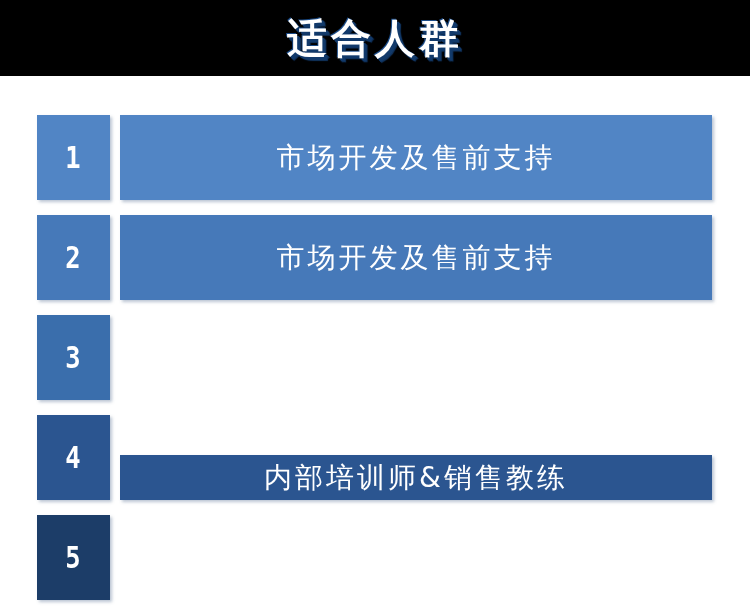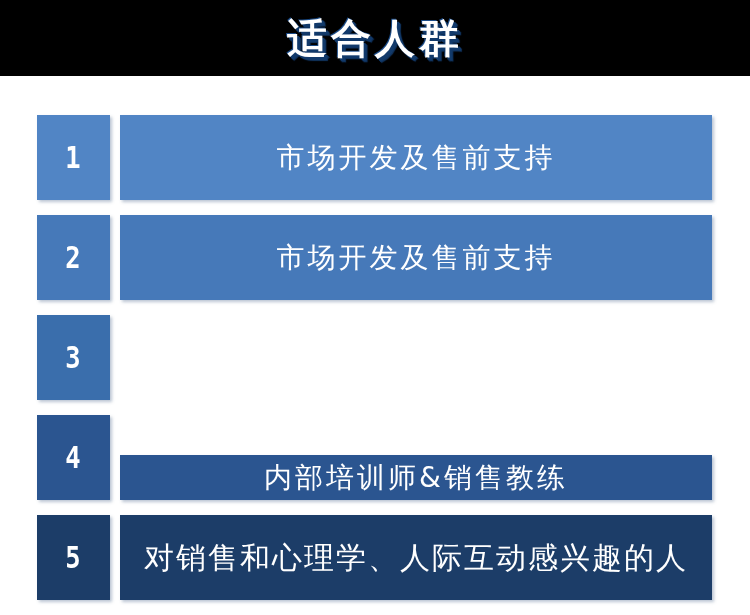--- a/index.html
+++ b/index.html
@@ -149,19 +149,16 @@
       </div>
       <div class="label-box" style="background: rgb(43, 85, 144); margin-top: 40px;">
         <span class="label-text">内部培训师&amp;销售教练</span>
       </div>
     </div>
 
     <div class="row row-5">
       <div class="num-box" style="background: rgb(28, 61, 104);">
         <span class="num-text">5</span>
       </div>
-      <div class="label-box" style="background: rgb(28, 61, 104);">
-        <span class="label-text">对销售和心理学、人际互动感兴趣的人</span>
-      </div>
     </div>
 
   </div>
 </div>
 
 </body></html>

